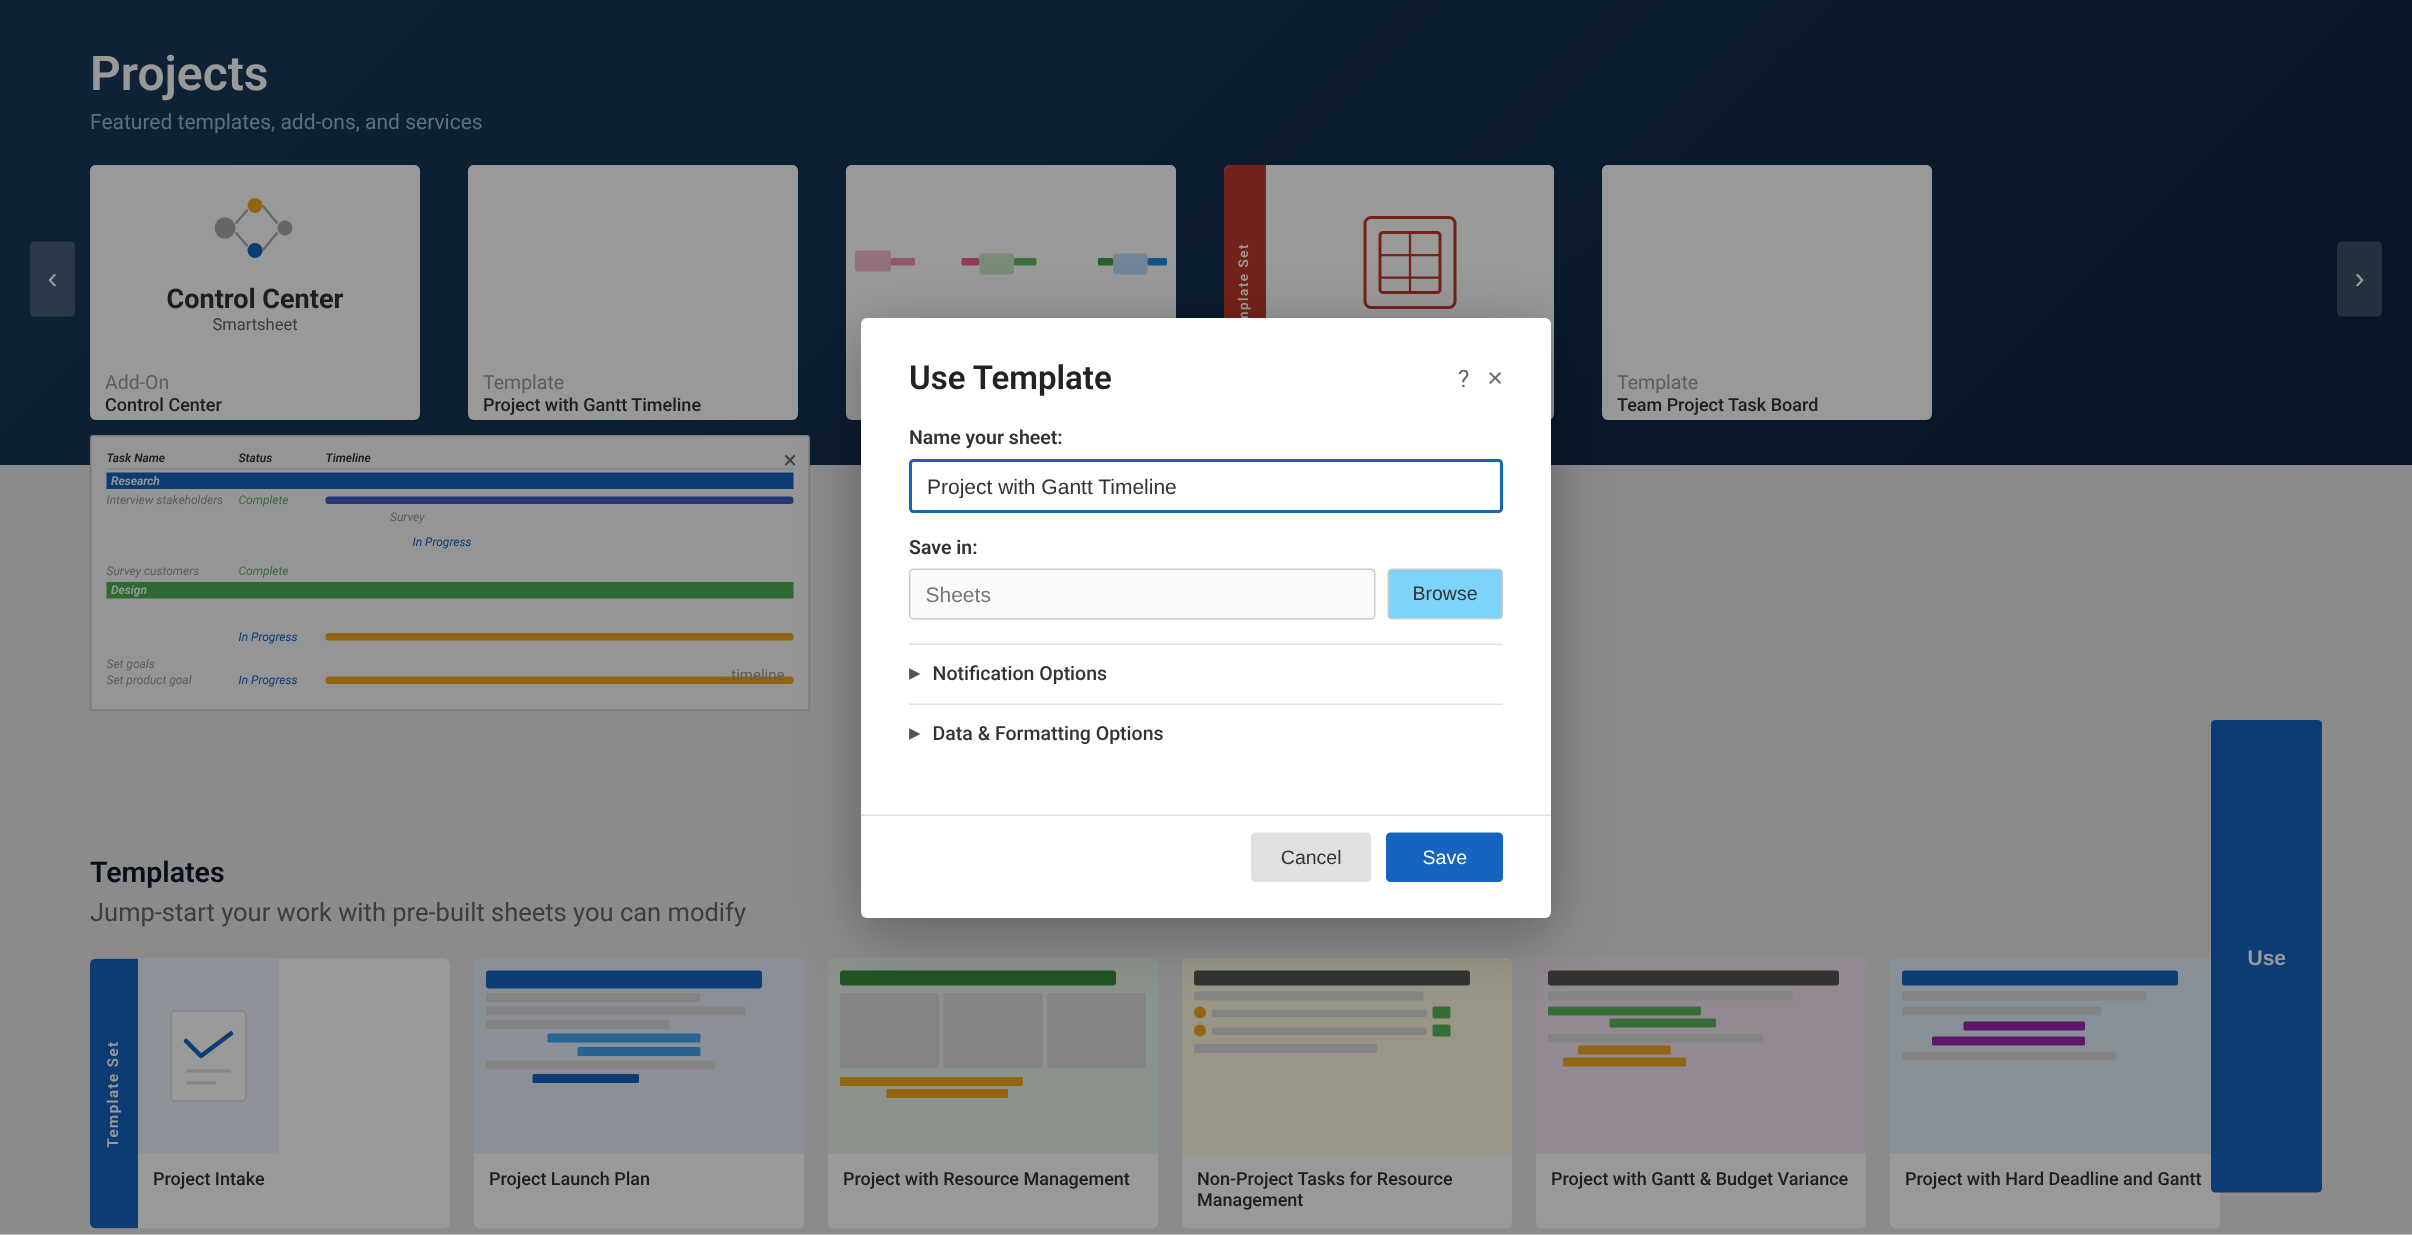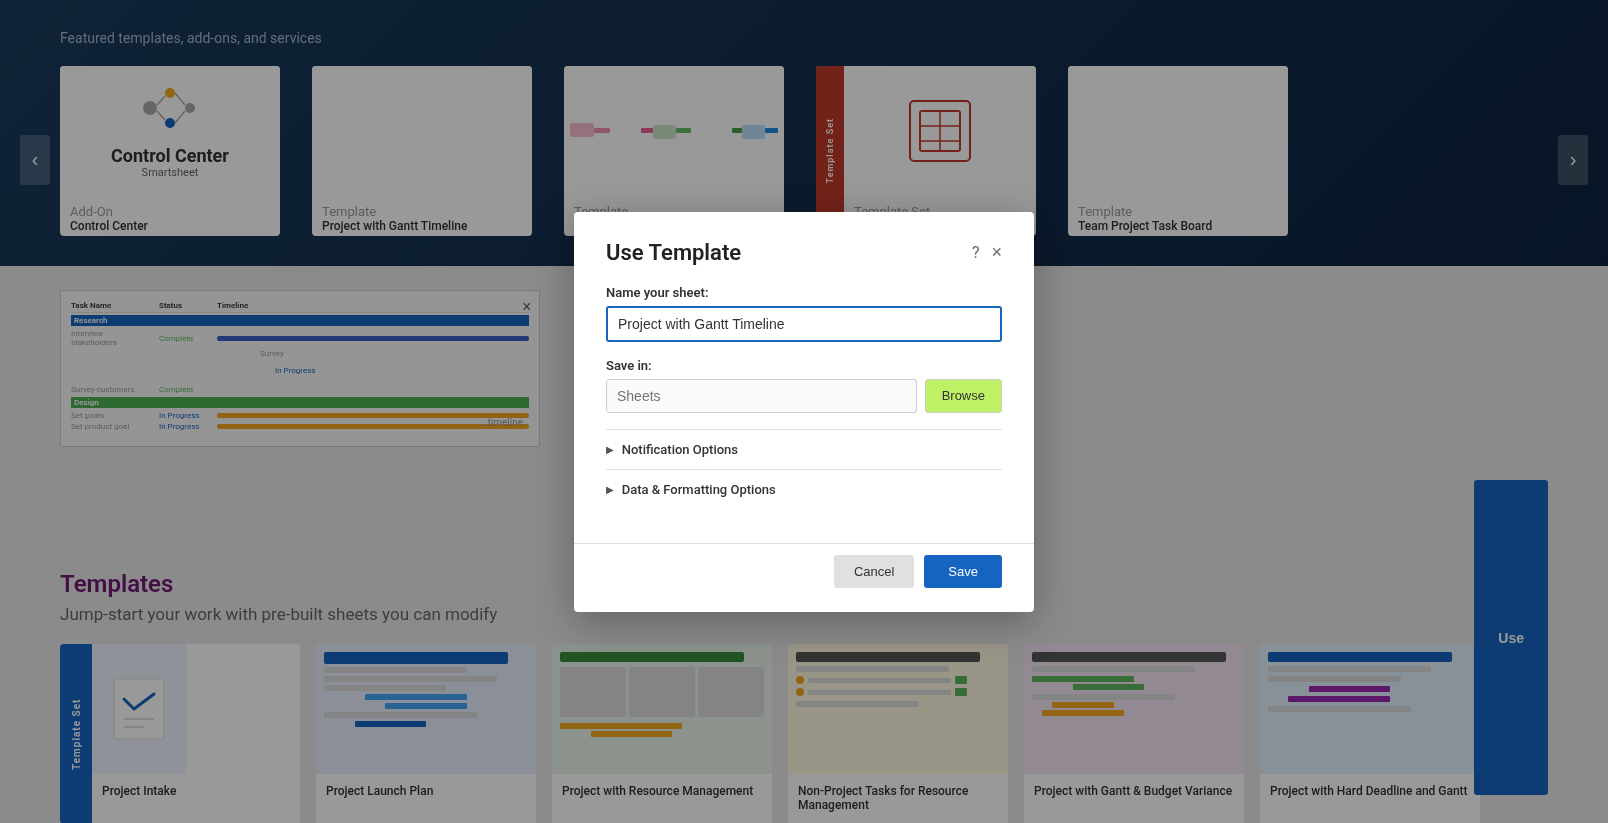--- a/index.html
+++ b/index.html
@@ -110,23 +110,23 @@
     }
     .nav-arrow-left { left: 20px; top: 60%; }
     .nav-arrow-right { right: 20px; top: 60%; }
 
     
     .main-content {
       padding: 30px 60px;
       background: #e8e8e8;
     }
     .section-title {
-      font-size: 24px;
+      font-size: 19px;
       font-weight: 600;
-      color: #701a75;
+      color: #0f172a;
       margin-bottom: 6px;
     }
     .section-subtitle {
       font-size: 17px;
       color: #666;
       margin-bottom: 20px;
     }
     .templates-grid {
       display: flex;
       gap: 16px;
@@ -275,21 +275,21 @@
       padding: 8px 10px;
       border: 1px solid #ccc;
       border-radius: 3px;
       font-size: 14px;
       color: #aaa;
       outline: none;
       background: #fafafa;
     }
     .browse-btn {
       padding: 8px 16px;
-      background: #bef264;
+      background: #7dd3fc;
       border: 1px solid #ccc;
       border-radius: 3px;
       font-size: 13px;
       color: #333;
       cursor: pointer;
     }
     .accordion-item {
       border-top: 1px solid #e0e0e0;
       padding: 12px 0;
     }
@@ -361,20 +361,21 @@
 
     
     .node-diagram { margin-bottom: 8px; }
   </style>
 </head>
 <body>
 
 <div style="position:relative; width:1608px; min-height:823px; overflow:hidden;">
 
   <div class="hero">
+    <div class="hero-title">Projects</div>
     <div class="hero-subtitle">Featured templates, add-ons, and services</div>
 
     <div class="hero-cards">
 
       <div class="hero-card control-center-card">
         <div class="hero-card-preview">
           <div class="cc-logo node-diagram">
             <svg width="80" height="50">
               <circle cx="20" cy="25" r="7" fill="#aaa"></circle>
               <circle cx="40" cy="10" r="5" fill="#f4a821"></circle>
@@ -485,21 +486,21 @@
 
     </div>
 
     <button class="nav-arrow nav-arrow-left">‹</button>
     <button class="nav-arrow nav-arrow-right">›</button>
   </div>
 
   <div class="sheet-preview" style="top:290px; left:60px; width:480px; background:#f9f9f9; padding:10px; border:1px solid #ccc; z-index:1;">
     <span class="sheet-close" style="position:absolute;right:8px;top:6px;color:#666;cursor:pointer;font-size:16px;">×</span>
 
-    <div style="font-size:8px;color:#999;margin-bottom:4px;">
+    <div style="font-size:8px;color:#999;margin-bottom:4px;font-style:italic;">
       <div style="display:flex;gap:8px;border-bottom:1px solid #e0e0e0;padding-bottom:2px;">
         <span style="width:80px;color:#333;font-weight:600;">Task Name</span>
         <span style="width:50px;color:#333;font-weight:600;">Status</span>
         <span style="flex:1;color:#333;font-weight:600;">Timeline</span>
       </div>
 
       <div style="background:#1565c0;color:white;padding:1px 3px;margin:2px 0;font-weight:600;">Research</div>
       <div style="display:flex;gap:8px;align-items:center;padding:1px 0;">
         <span style="width:80px;">Interview stakeholders</span>
         <span style="width:50px;color:#5cb85c;">Complete</span>
@@ -511,21 +512,21 @@
         <div style="flex:1;height:5px;background:#3b5fc0;border-radius:2px;width:60%;"></div>
       </div>
       <div style="display:flex;gap:8px;align-items:center;padding:1px 0;">
         <span style="width:80px;">Survey customers</span>
         <span style="width:50px;color:#5cb85c;">Complete</span>
         <div style="flex:1;"></div>
       </div>
 
       <div style="background:#4caf50;color:white;padding:1px 3px;margin:2px 0;font-weight:600;">Design</div>
       <div style="display:flex;gap:8px;align-items:center;padding:1px 0;">
-        <span style="width:80px;">Set goals</span>
+        <span style="width:80px;margin-top:36px;">Set goals</span>
         <span style="width:50px;color:#1565c0;">In Progress</span>
         <div style="flex:1;height:5px;background:#f4a821;border-radius:2px;"></div>
       </div>
       <div style="display:flex;gap:8px;align-items:center;padding:1px 0;">
         <span style="width:80px;">Set product goal</span>
         <span style="width:50px;color:#1565c0;">In Progress</span>
         <div style="flex:1;height:5px;background:#f4a821;border-radius:2px;width:50%;"></div>
       </div>
     </div>
     <div style="position:absolute;bottom:16px;right:16px;">

